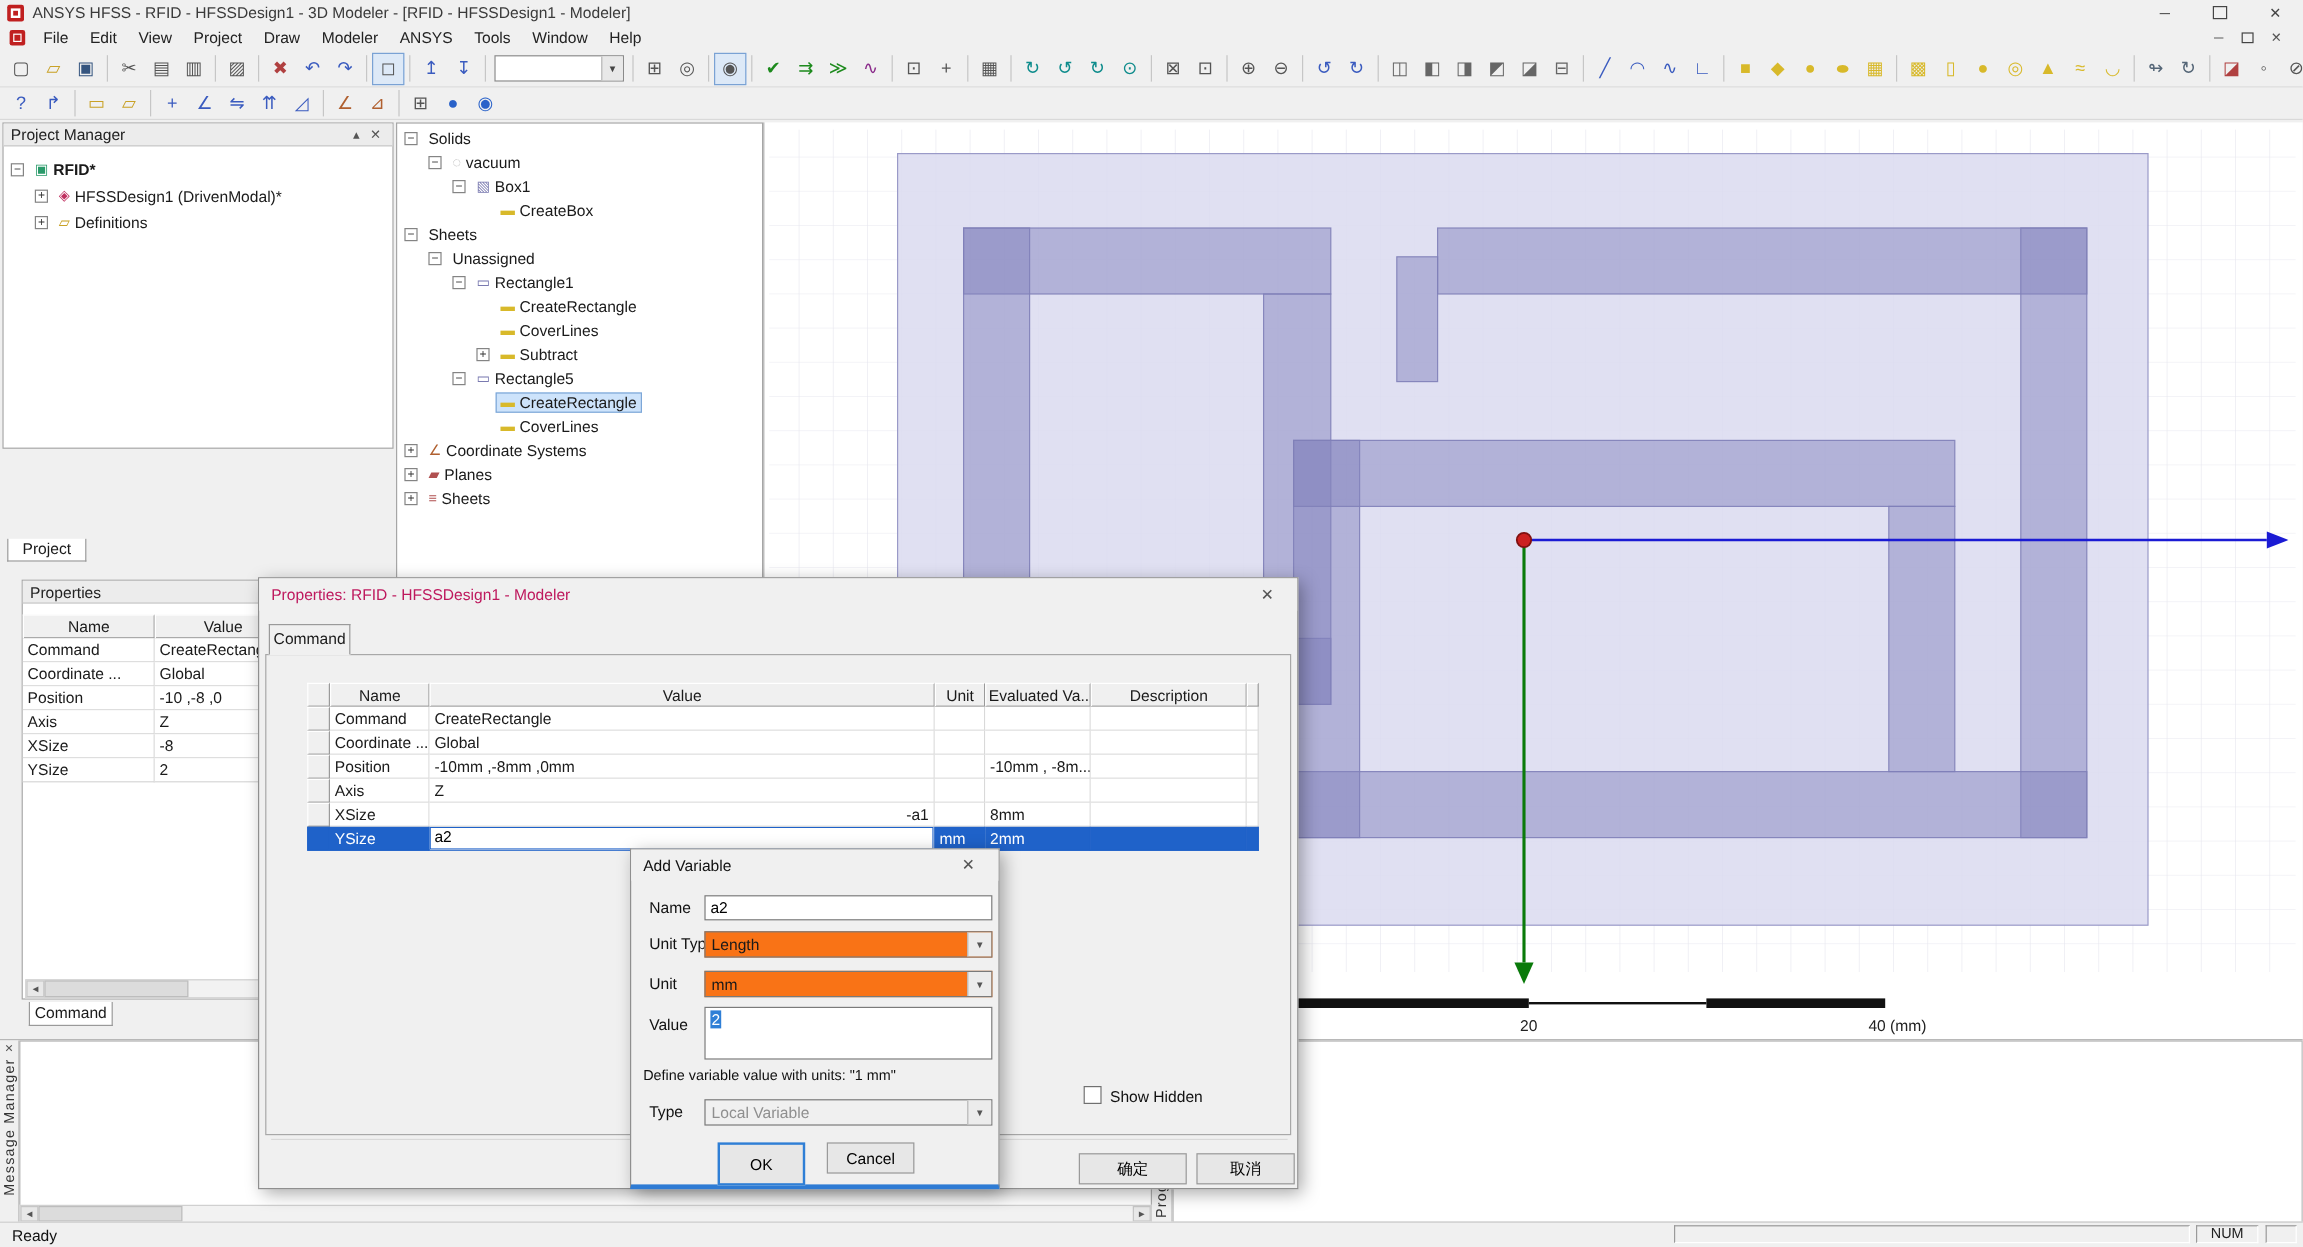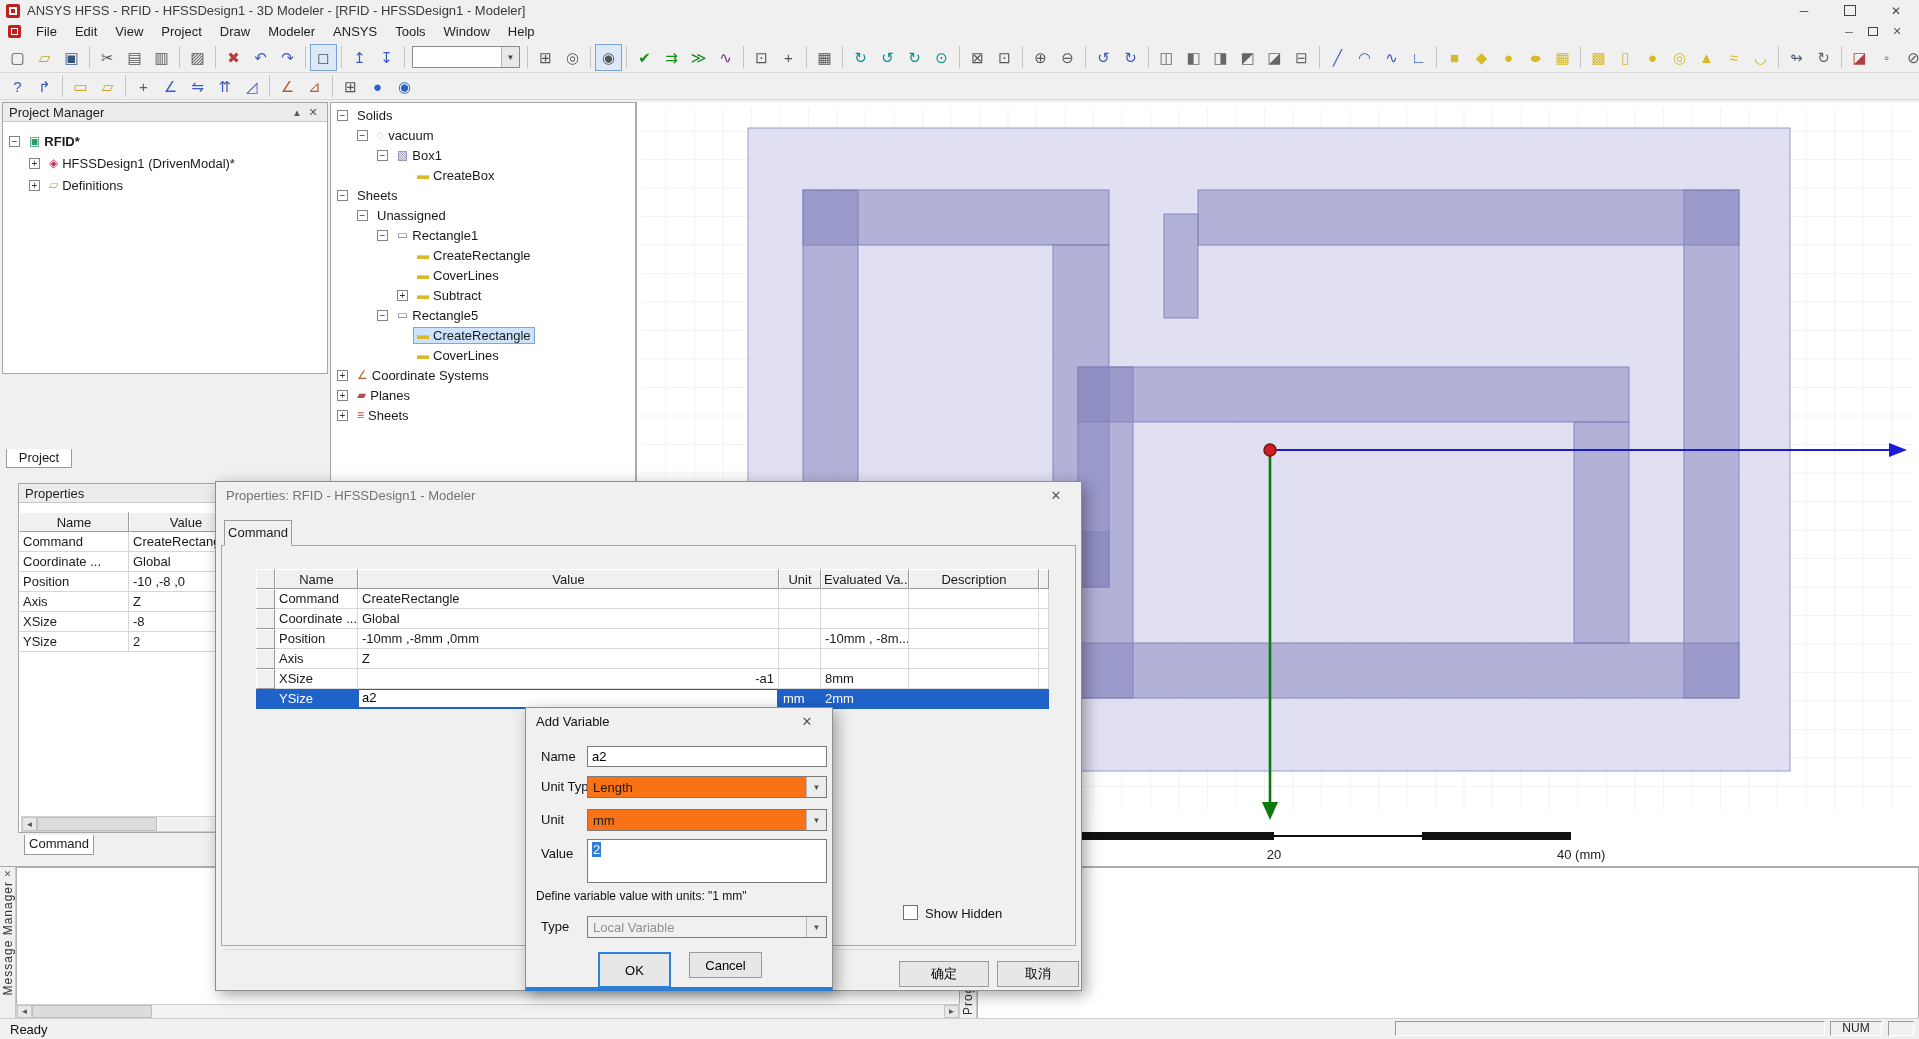--- a/index.html
+++ b/index.html
@@ -61,21 +61,21 @@
   .sb-btn{width:15px;background:#e8e8e8;border:1px solid #c6c6c6;font-size:8px;display:flex;align-items:center;justify-content:center;color:#555;flex:none;box-sizing:border-box}
   .sb-btn.right{margin-left:auto}
   .sb-thumb{width:120px;background:#dcdcdc;border:1px solid #bdbdbd;flex:none;box-sizing:border-box}
   
   .tab{position:absolute;background:#fff;border:1px solid #9a9a9a;border-top:none;font-size:13px;text-align:center;line-height:17px;box-sizing:border-box}
   .dtab{position:absolute;background:#f0f0f0;border:1px solid #9a9a9a;border-bottom:1px solid #f0f0f0;font-size:13px;text-align:center;line-height:23px;z-index:2;box-sizing:border-box}
   
   .dialog{position:absolute;background:#f0f0f0;border:1px solid #8f8f8f;box-shadow:4px 4px 14px rgba(0,0,0,.35);box-sizing:border-box}
   .dlg-title{height:27px;display:flex;align-items:center;padding:0 10px;background:#f0f0f0}
   .dlg-title .t{font-size:13px;color:#111}
-  .dialog.inactive .dlg-title .t{color:#737373}
+  .dialog.inactive .dlg-title .t{color:#be185d}
   .dlg-close{margin-left:auto;width:30px;text-align:center;color:#555;font-size:13px}
   .frame{position:absolute;border:1px solid #a8a8a8;background:#f0f0f0;box-sizing:border-box}
   .lbl{position:absolute;font-size:13px;color:#111;white-space:nowrap}
   .txt{position:absolute;background:#fff;border:1px solid #7a7a7a;font:13px "Liberation Sans",sans-serif;padding:0 4px;box-sizing:border-box}
   .dd{position:absolute;background:#f97316;border:1px solid #7a7a7a;display:flex;align-items:center;box-sizing:border-box}
   .dd .val{flex:1;padding:0 5px;font-size:13px;overflow:hidden;white-space:nowrap}
   .dd .arr{width:19px;align-self:stretch;background:#ececec;border-left:1px solid #b6b6b6;display:flex;align-items:center;justify-content:center;font-size:8px;color:#555}
   .dd.disabled{background:#f0f0f0}
   .dd.disabled .val{color:#8f8f8f}
   .btn{position:absolute;background:#e7e7e7;border:1px solid #9a9a9a;font:13px "Liberation Sans",sans-serif;text-align:center;box-sizing:border-box;padding:0}

